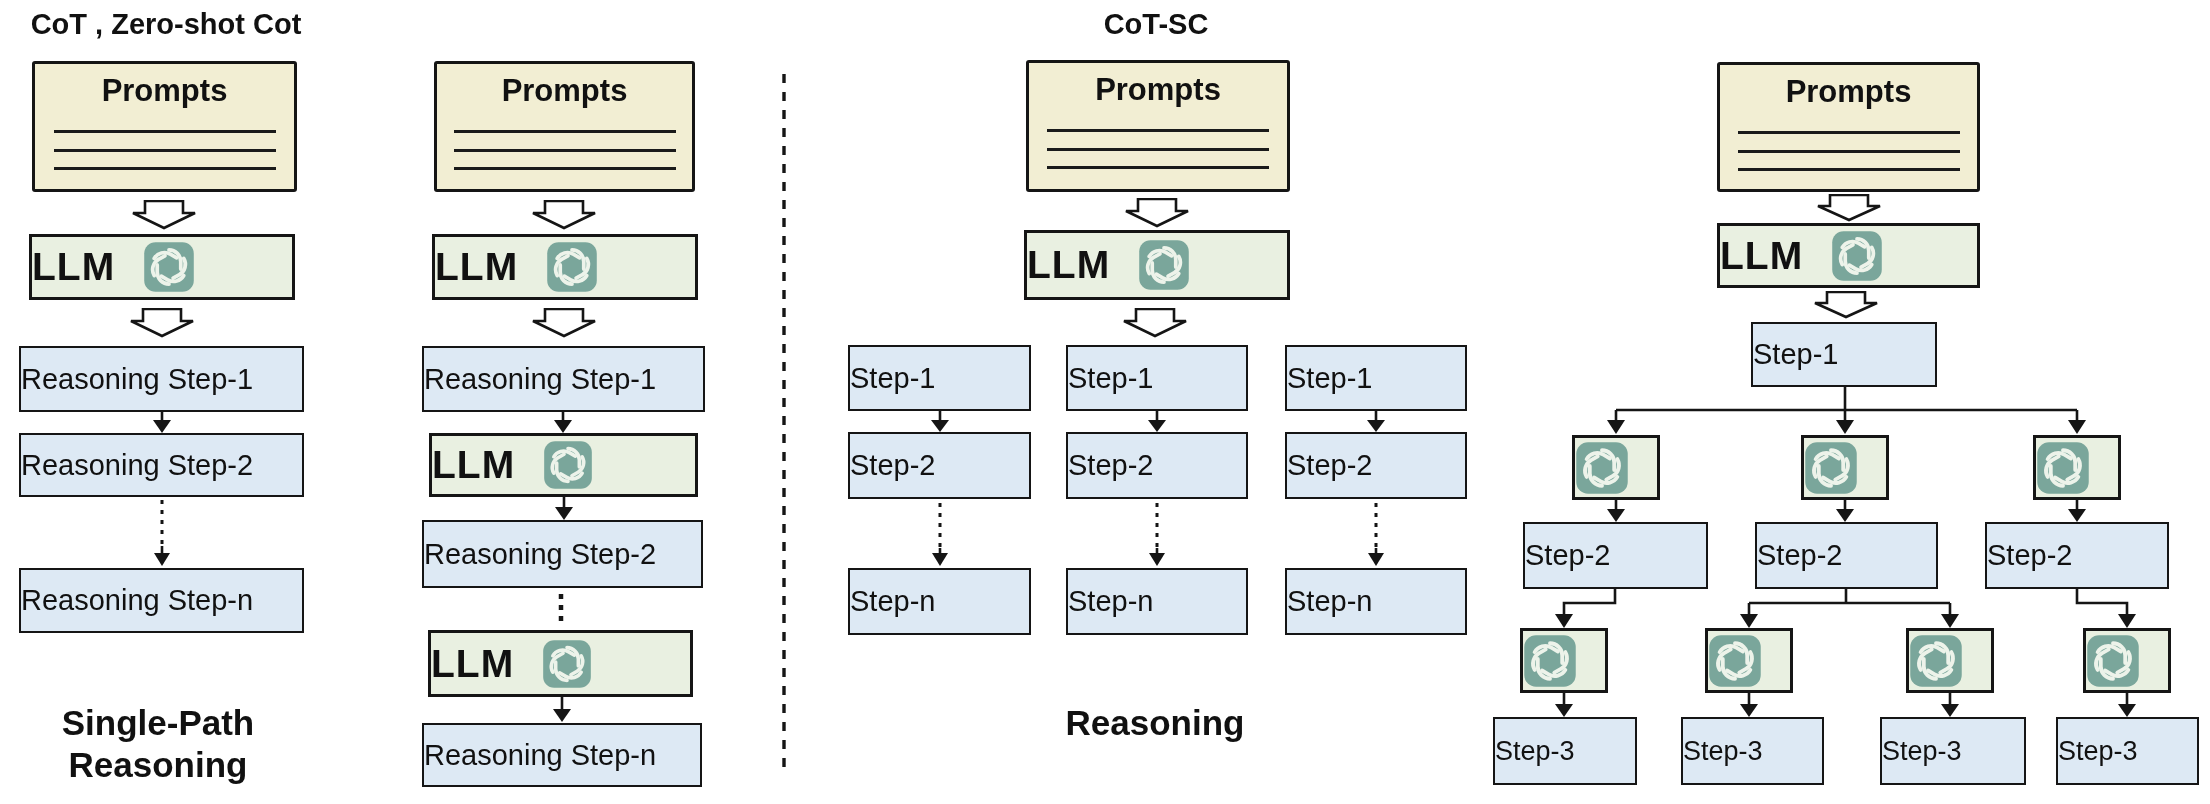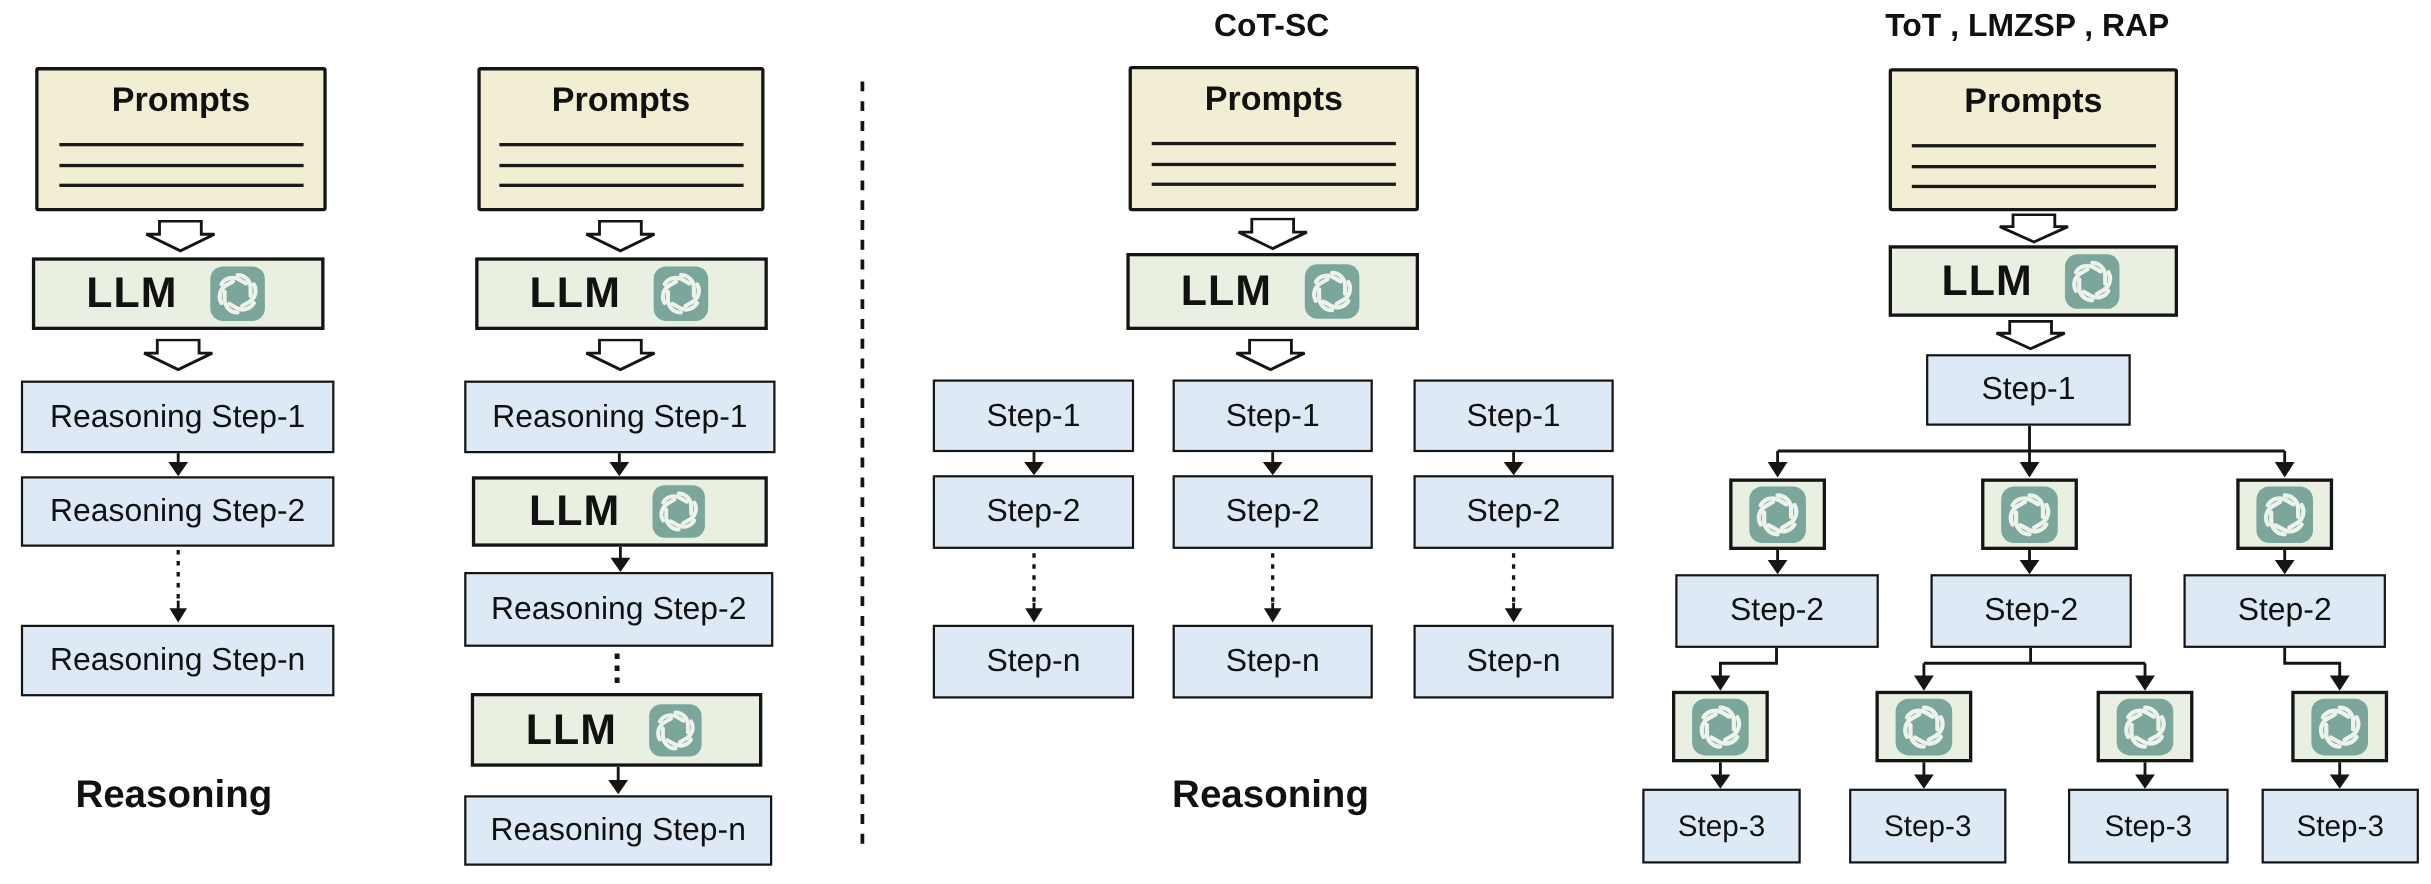--- a/index.html
+++ b/index.html
@@ -6,21 +6,21 @@
   #canvas{
     position:relative;width:2210px;height:804px;background:#ffffff;
     font-family:"Liberation Sans", sans-serif;color:#111;overflow:hidden;
   }
   .panel-title{
     position:absolute;top:8px;transform:translateX(-50%);
     font-weight:bold;font-size:29px;line-height:32px;white-space:nowrap;text-align:center;
   }
   .node{
     position:absolute;box-sizing:border-box;border:3px solid #151515;
-    display:flex;align-items:center;justify-content:center;
+    display:flex;align-items:center;
   }
   .prompts{
     background:#f2eed3;border-radius:3px;flex-direction:column;justify-content:flex-start;
   }
   .prompts .ptitle{font-weight:bold;font-size:31px;margin-top:9px;}
   .pline{position:absolute;left:50%;transform:translateX(-50%);width:222px;height:3px;background:#1a1a1a;}
   .pl1{top:66px;} .pl2{top:85px;} .pl3{top:103px;}
   .llm{background:#e9f0e1;gap:24px;}
   .llm .llmtext{font-weight:bold;font-size:39px;letter-spacing:1px;}
   .step{background:#dde9f4;border-width:2.5px;font-size:29px;}
@@ -47,22 +47,22 @@
           <path d="M32 11 a14.5 14.5 0 0 1 14.5 14.5 l0 9" transform="rotate(60 32 32)"></path>
           <path d="M32 11 a14.5 14.5 0 0 1 14.5 14.5 l0 9" transform="rotate(120 32 32)"></path>
           <path d="M32 11 a14.5 14.5 0 0 1 14.5 14.5 l0 9" transform="rotate(180 32 32)"></path>
           <path d="M32 11 a14.5 14.5 0 0 1 14.5 14.5 l0 9" transform="rotate(240 32 32)"></path>
           <path d="M32 11 a14.5 14.5 0 0 1 14.5 14.5 l0 9" transform="rotate(300 32 32)"></path>
         </g>
       </symbol>
     </defs>
   </svg>
 
+  <div class="panel-title" style="left:166px">CoT , Zero-shot Cot</div>
   <div class="panel-title" style="left:1156px">CoT-SC</div>
-  <div class="panel-title" style="left:1843px">ToT , LMZSP , RAP</div>
 
   <svg class="sep" style="left:775px;top:70px" width="18" height="706">
     <line x1="9" y1="4" x2="9" y2="702" stroke="#151515" stroke-width="3.4" stroke-dasharray="9 9"></line>
   </svg>
 
   <div class="node prompts" style="left:32px;top:61px;width:265px;height:131px">
     <div class="ptitle">Prompts</div>
     <div class="pline pl1"></div>
     <div class="pline pl2"></div>
     <div class="pline pl3"></div>
@@ -76,20 +76,21 @@
         <use href="#gpt"></use>
       </svg>
   </div>
   <svg class="blockarrow" style="left:129px;top:308px" width="66" height="30">
     <polygon points="14,1 52,1 52,13 64,13 33,28 2,13 14,13" fill="#fff" stroke="#151515" stroke-width="2.6"></polygon>
   </svg>
   <div class="node step" style="left:19px;top:346px;width:285px;height:66px">Reasoning Step-1</div>
   <div class="node step" style="left:19px;top:433px;width:285px;height:64px">Reasoning Step-2</div>
   <div class="node step" style="left:19px;top:568px;width:285px;height:65px">Reasoning Step-n</div>
   <div class="section-label" style="left:158px;top:702px">
+    <div>Single-Path</div>
     <div>Reasoning</div>
   </div>
 
   <div class="node prompts" style="left:434px;top:61px;width:261px;height:131px">
     <div class="ptitle">Prompts</div>
     <div class="pline pl1"></div>
     <div class="pline pl2"></div>
     <div class="pline pl3"></div>
   </div>
   <svg class="blockarrow" style="left:531px;top:200px" width="66" height="30">

